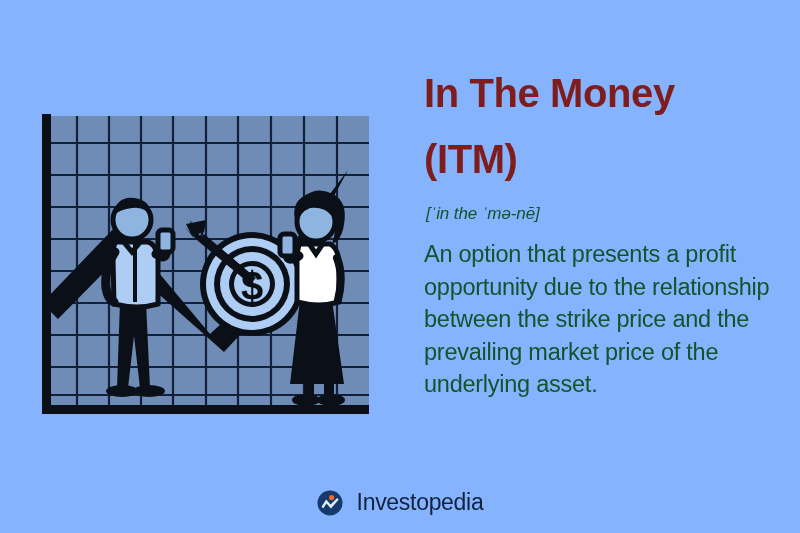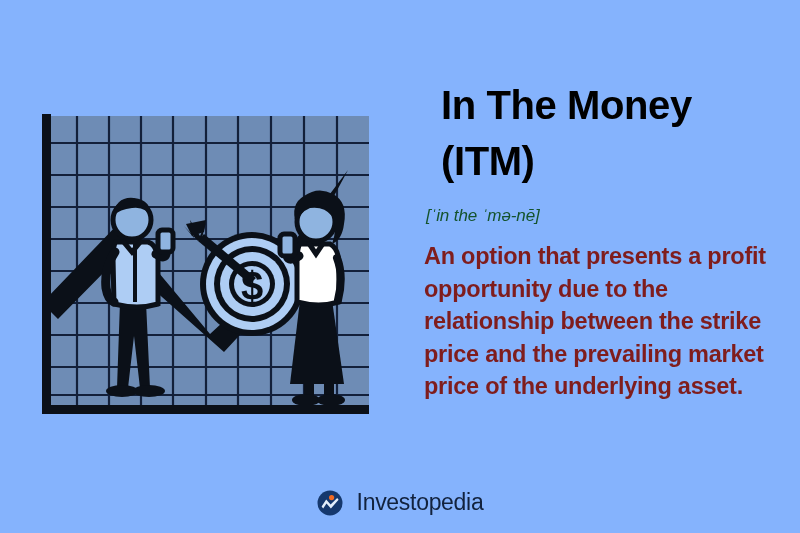--- a/index.html
+++ b/index.html
@@ -36,42 +36,42 @@
 
   
   #text-col {
     position: absolute;
     left: 424px;
     top: 60px;
     width: 356px;
   }
   #title {
     font-size: 40px;
-    line-height: 56px;
+    line-height: 66px;
     font-weight: bold;
-    color: #000000;
+    color: #7f1d1d;
     letter-spacing: -0.4px;
-    margin: 17px;
+    margin: 0;
     white-space: pre-line;
   }
   #pronunciation {
     font-size: 17px;
     line-height: 20px;
     font-style: italic;
     color: #14532d;
     margin: 12px 0 0 2px;
     letter-spacing: -0.1px;
   }
   #definition {
     font-size: 23.5px;
     line-height: 32.5px;
-    color: #7f1d1d;
+    color: #14532d;
     margin: 14px 0 0 0;
     letter-spacing: -0.25px;
-    font-weight: 700;
+    font-weight: 400;
   }
 
   
   #footer-logo {
     position: absolute;
     left: 0;
     right: 0;
     top: 489px;
     display: flex;
     align-items: center;

